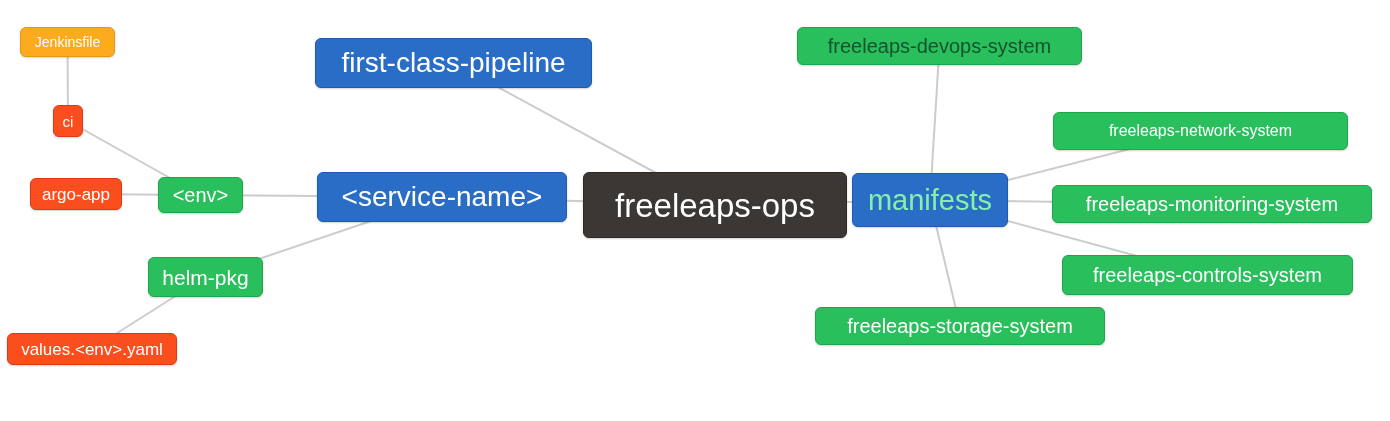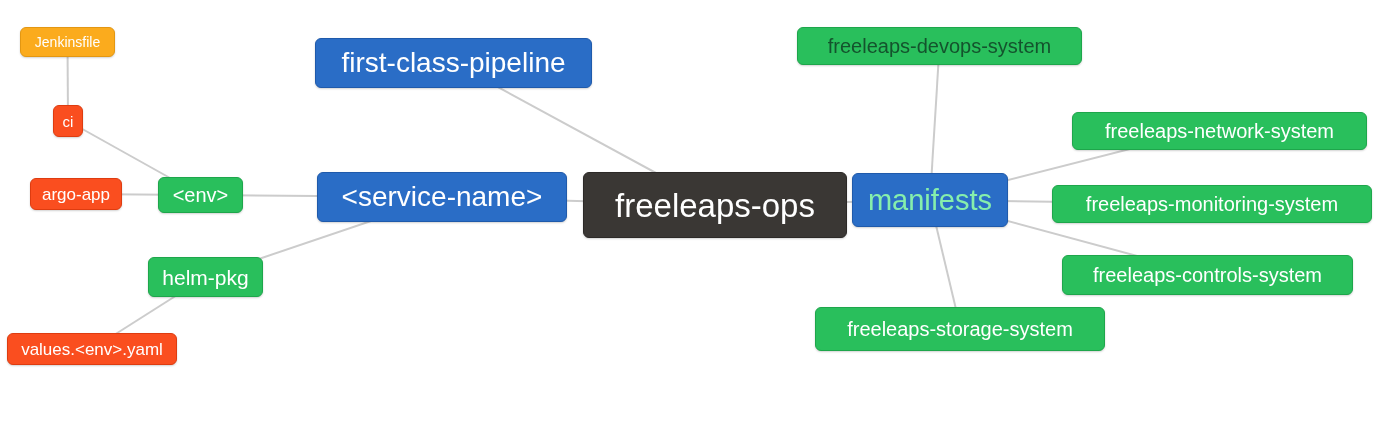--- a/index.html
+++ b/index.html
@@ -60,17 +60,17 @@
     <div class="node" style="left: 53px; top: 105px; width: 30px; height: 32px; font-size: 15px; background: rgb(250, 78, 31); border: 1px solid rgb(222, 60, 16); color: rgb(255, 255, 255);">ci</div>
     <div class="node" style="left: 30px; top: 178px; width: 92px; height: 32px; font-size: 17px; background: rgb(250, 78, 31); border: 1px solid rgb(222, 60, 16); color: rgb(255, 255, 255);">argo-app</div>
     <div class="node" style="left: 158px; top: 177px; width: 85px; height: 36px; font-size: 20px; background: rgb(41, 191, 92); border: 1px solid rgb(30, 166, 75); color: rgb(255, 255, 255); text-align: center;">&lt;env&gt;</div>
     <div class="node" style="left: 148px; top: 257px; width: 115px; height: 40px; font-size: 21px; background: rgb(41, 191, 92); border: 1px solid rgb(30, 166, 75); color: rgb(255, 255, 255);">helm-pkg</div>
     <div class="node" style="left: 7px; top: 333px; width: 170px; height: 32px; font-size: 17px; background: rgb(250, 78, 31); border: 1px solid rgb(222, 60, 16); color: rgb(255, 255, 255);">values.&lt;env&gt;.yaml</div>
     <div class="node" style="left: 315px; top: 38px; width: 277px; height: 50px; font-size: 28px; background: rgb(42, 109, 198); border: 1px solid rgb(31, 90, 171); color: rgb(255, 255, 255);">first-class-pipeline</div>
     <div class="node" style="left: 317px; top: 172px; width: 250px; height: 50px; font-size: 28px; background: rgb(42, 109, 198); border: 1px solid rgb(31, 90, 171); color: rgb(255, 255, 255);">&lt;service-name&gt;</div>
     <div class="node" style="left: 583px; top: 172px; width: 264px; height: 66px; font-size: 33px; background: rgb(58, 55, 52); border: 1px solid rgb(44, 41, 39); color: rgb(255, 255, 255);">freeleaps-ops</div>
     <div class="node" style="left: 852px; top: 173px; width: 156px; height: 54px; font-size: 29px; background: rgb(42, 109, 198); border: 1px solid rgb(31, 90, 171); color: #86efac;">manifests</div>
     <div class="node" style="left: 797px; top: 27px; width: 285px; height: 38px; font-size: 20px; background: rgb(41, 191, 92); border: 1px solid rgb(30, 166, 75); color: #14532d;">freeleaps-devops-system</div>
-    <div class="node" style="left: 1053px; top: 112px; width: 295px; height: 38px; font-size: 20px; background: rgb(41, 191, 92); border: 1px solid rgb(30, 166, 75); color: rgb(255, 255, 255); margin-left: 19px;">freeleaps-network-system</div>
+    <div class="node" style="left: 1053px; top: 112px; width: 295px; height: 38px; font-size: 16px; background: rgb(41, 191, 92); border: 1px solid rgb(30, 166, 75); color: rgb(255, 255, 255);">freeleaps-network-system</div>
     <div class="node" style="left: 1052px; top: 185px; width: 320px; height: 38px; font-size: 20px; background: rgb(41, 191, 92); border: 1px solid rgb(30, 166, 75); color: rgb(255, 255, 255);">freeleaps-monitoring-system</div>
     <div class="node" style="left: 1062px; top: 255px; width: 291px; height: 40px; font-size: 20px; background: rgb(41, 191, 92); border: 1px solid rgb(30, 166, 75); color: rgb(255, 255, 255);">freeleaps-controls-system</div>
-    <div class="node" style="left: 815px; top: 307px; width: 290px; height: 44px; font-size: 20px; background: rgb(41, 191, 92); border: 1px solid rgb(30, 166, 75); color: rgb(255, 255, 255);">freeleaps-storage-system</div>
+    <div class="node" style="left: 815px; top: 307px; width: 290px; height: 38px; font-size: 20px; background: rgb(41, 191, 92); border: 1px solid rgb(30, 166, 75); color: rgb(255, 255, 255);">freeleaps-storage-system</div>
   </div>
 
 </body></html>

